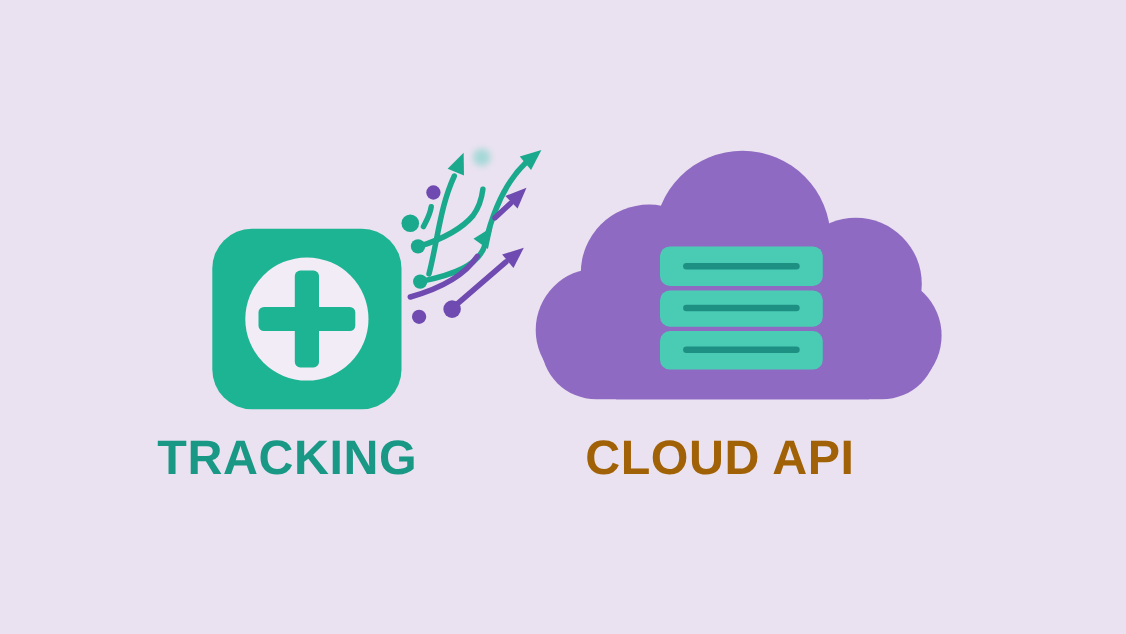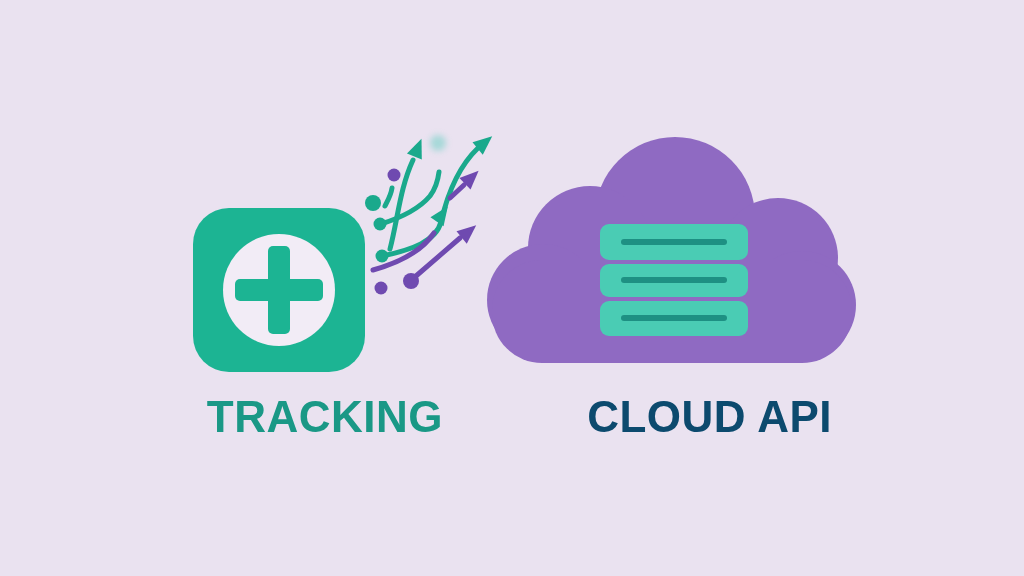--- a/index.html
+++ b/index.html
@@ -44,21 +44,21 @@
     width: 22px; height: 88px;
     margin-left: -11px; margin-top: -44px;
     border-radius: 5px;
     background: #1cb493;
   }
 
   
   .caption {
     top: 392px;
     width: 300px;
-    text-align: right;
+    text-align: left;
     font-size: 44px;
     font-weight: bold;
     letter-spacing: 0.5px;
     white-space: nowrap;
   }
   .caption-tracking { left: 143px; color: #1a9886; }
   .caption-cloud    { left: 532px; color: #5c3aa0; }
 
   svg { display: block; }
 </style>
@@ -130,14 +130,14 @@
     </g>
     <g fill="#1e9083">
       <rect x="621" y="239" width="106" height="6" rx="3"></rect>
       <rect x="621" y="277" width="106" height="6" rx="3"></rect>
       <rect x="621" y="315" width="106" height="6" rx="3"></rect>
     </g>
   </svg>
 
   <div class="abs caption caption-tracking" style="color: rgb(26, 152, 134);">TRACKING</div>
 
-  <div class="abs caption caption-cloud" style="color: #0c4a6e;">CLOUD API</div>
+  <div class="abs caption caption-cloud" style="color: #a16207;">CLOUD API</div>
 </div>
 
 </body></html>

